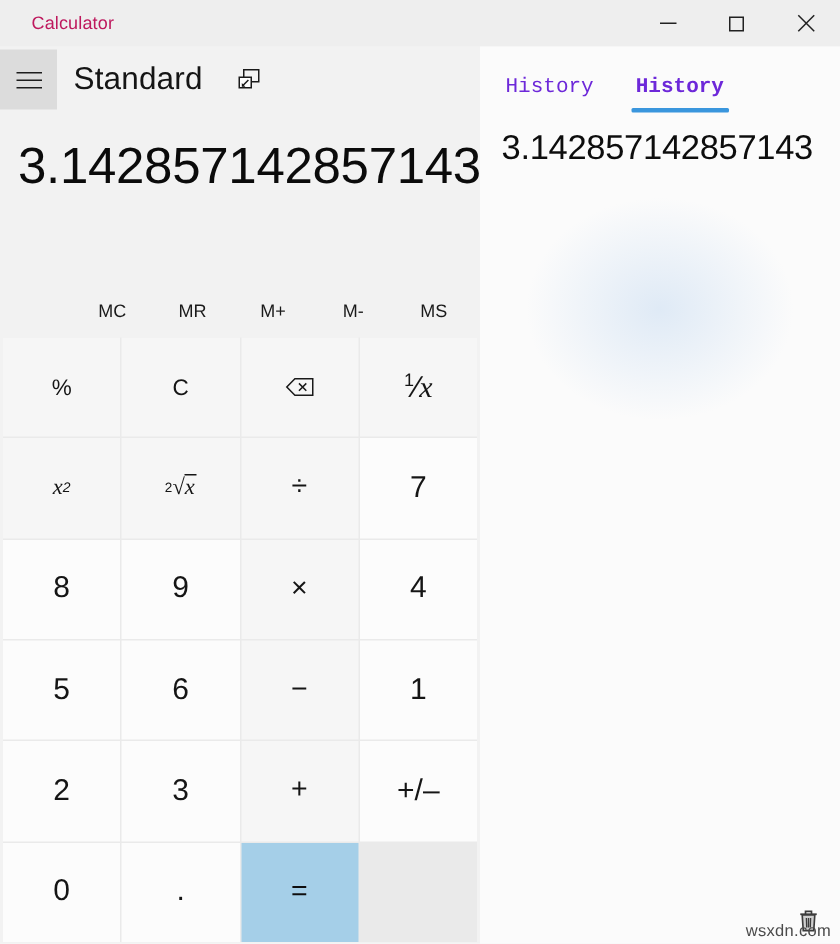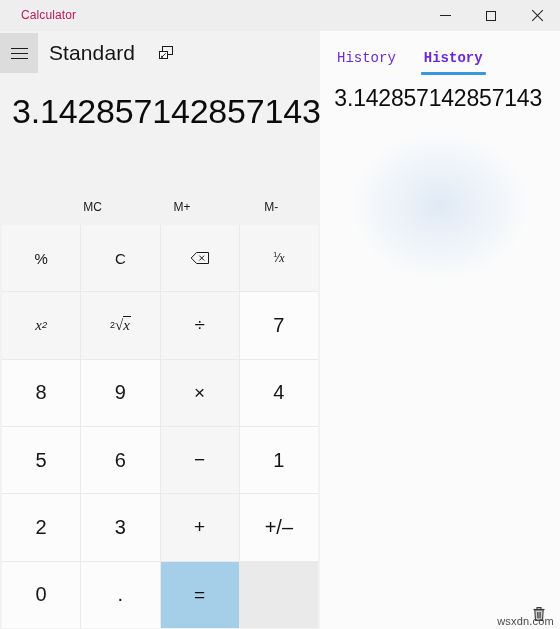--- a/index.html
+++ b/index.html
@@ -216,21 +216,21 @@
   .key.num { background: #fcfcfc; font-size: 20px; }
   .key.op  { background: #f6f6f6; font-size: 19px; }
   .key.equals {
     background: #a5cfe8;
     font-size: 19px;
     color: #0e0e0e;
   }
   .key .math { font-family: "Liberation Serif", serif; font-style: italic; }
   .key .sup { font-size: .62em; vertical-align: super; font-style: italic; }
   .key .presup { font-size: .6em; vertical-align: super; font-style: normal; }
-  .frac { font-size: 12px; }
+  .frac { font-size: 20px; }
 
   
   .tabs {
     display: flex;
     align-items: flex-end;
     height: 44px;
     padding-left: 14px;
     gap: 22px;
   }
   .tab {
@@ -339,22 +339,24 @@
           </svg>
         </div>
       </div>
 
       <div class="display-wrap">
         <div class="display-value">3.142857142857143</div>
       </div>
 
       <div class="mem-row">
         <button class="mem-btn">MC</button>
+        <button class="mem-btn">MR</button>
         <button class="mem-btn">M+</button>
         <button class="mem-btn">M-</button>
+        <button class="mem-btn">MS</button>
       </div>
 
       <div class="keypad">
 
         <button class="key fn">%</button>
         <button class="key fn">C</button>
         <button class="key fn">
           <svg width="20" height="14" viewBox="0 0 20 14" aria-hidden="true">
             <path d="M6.6 1.5 L18.5 1.5 L18.5 12.5 L6.6 12.5 L1.2 7 Z" fill="none" stroke="#1a1a1a" stroke-width="1"></path>
             <path d="M9.3 4.6 L14.2 9.5 M14.2 4.6 L9.3 9.5" stroke="#1a1a1a" stroke-width="1"></path>

